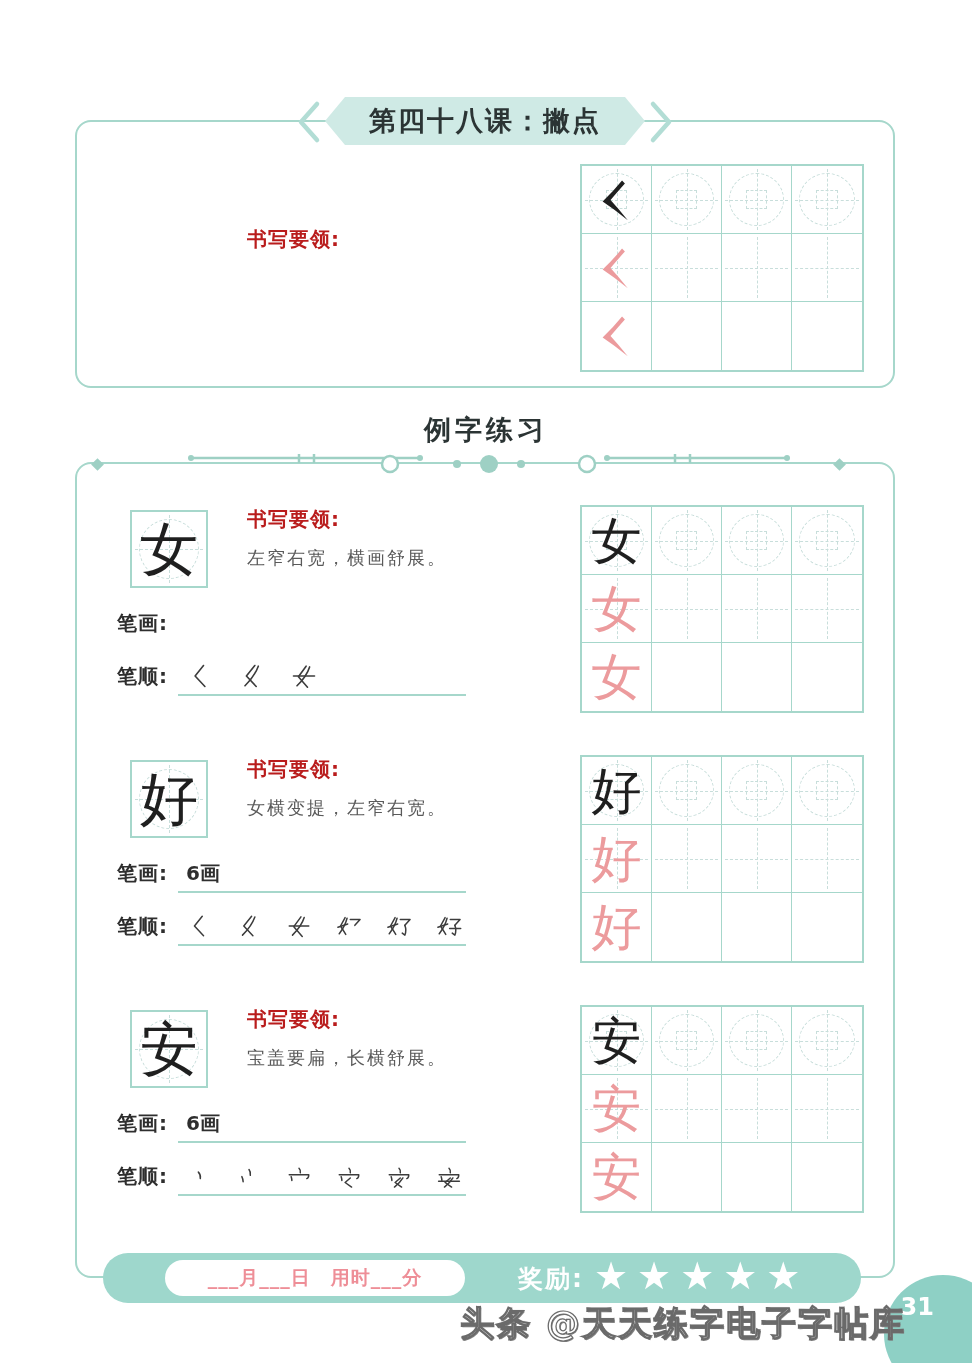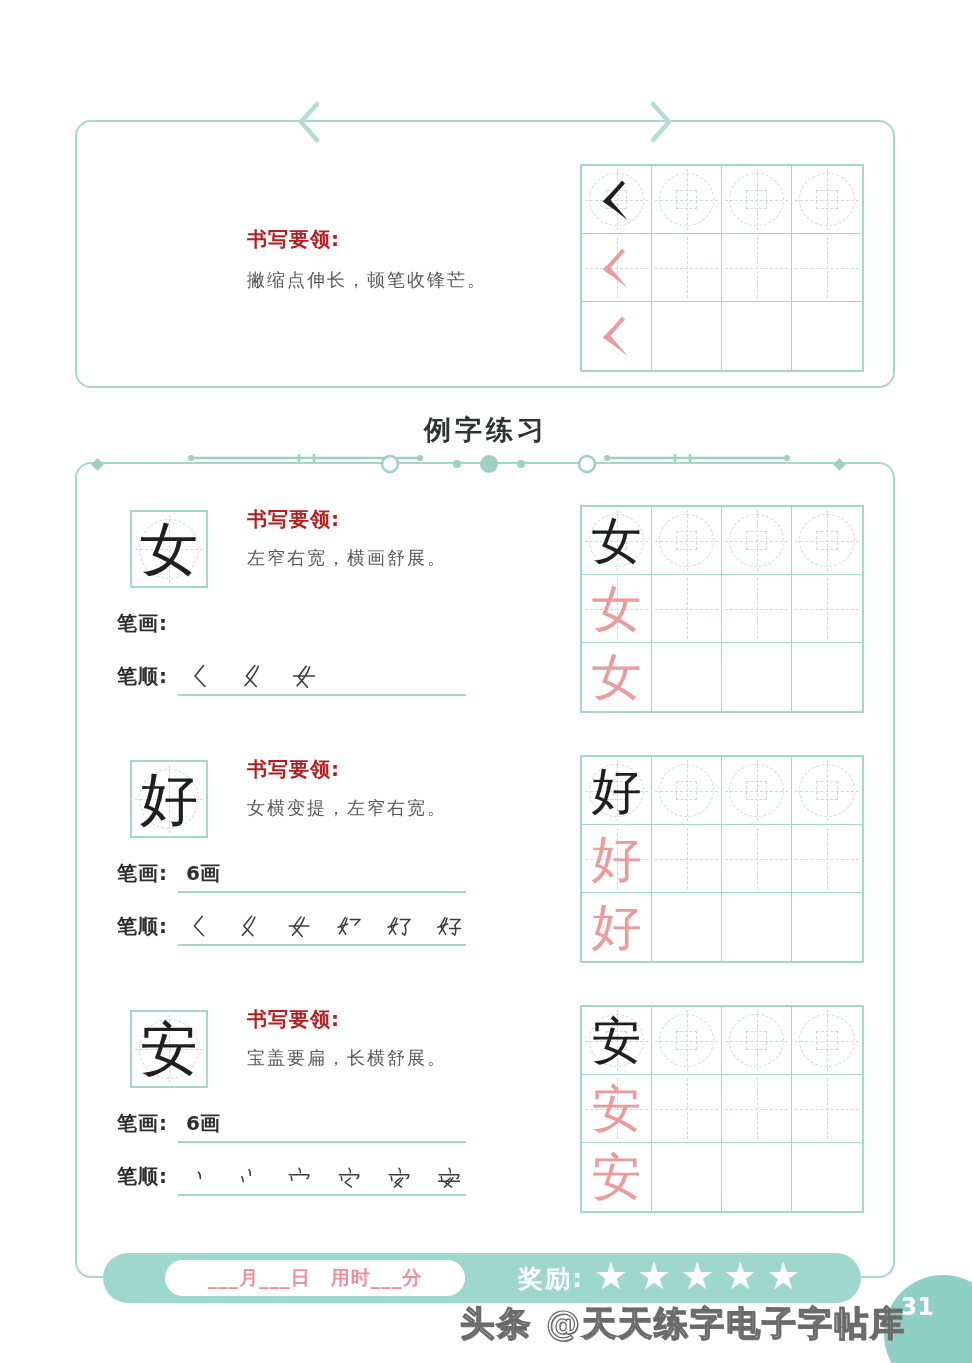--- a/index.html
+++ b/index.html
@@ -165,30 +165,32 @@
     -webkit-text-stroke:1.2px #6a6a6a;
     text-shadow:0 0 1px #777,1px 1px 0 #888;
     white-space:nowrap;
   }
 </style>
 </head>
 <body>
 
 <div class="panel" id="panel-lesson">
 
+  <div class="banner">
+    <span class="banner-title">第四十八课：撇点</span>
+  </div>
   <svg class="banner-chev left" width="30" height="44" viewBox="0 0 30 44">
     <path d="M24 4 L8 22 L24 40" fill="none" stroke="#b2ddd5" stroke-width="4.5" stroke-linecap="round" stroke-linejoin="round"></path>
   </svg>
   <svg class="banner-chev right" width="30" height="44" viewBox="0 0 30 44">
     <path d="M6 4 L22 22 L6 40" fill="none" stroke="#b2ddd5" stroke-width="4.5" stroke-linecap="round" stroke-linejoin="round"></path>
   </svg>
 
 
   <div class="tips-head" style="left:170px;top:104px;">书写要领:</div>
-  <div class="tips-body" style="left:170px;top:146px;">撇缩点伸长，顿笔收锋芒。</div>
 
   <div class="pgrid" style="left:503px;top:42px;">
       <div class="pcell">
         <div class="gc"></div>
         <div class="gv"></div>
         <div class="gh"></div>
         <div class="gs"></div>
         <svg class="stroke-big ink" viewBox="0 0 64 64">
           <path d="M39 5 Q27 20 12 34 Q30 46 47 60 Q34 44 23 32 Q34 19 43 9 Z"></path>
         </svg>

